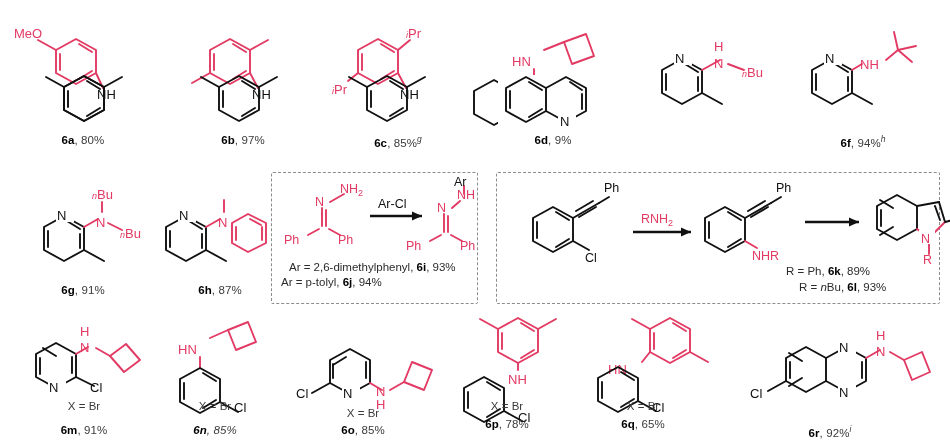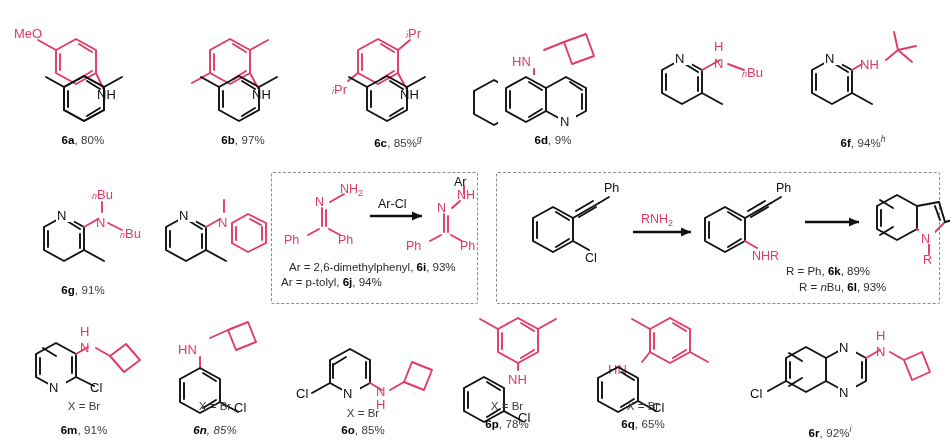--- a/index.html
+++ b/index.html
@@ -233,20 +233,23 @@
       <text class="lred" x="78" y="45">N</text>
       <path class="r" d="M84 30 L84 18"></path>
       <g>
         <path class="r" d="M92 41 L108 32 L126 41 L126 61 L108 70 L92 61 Z"></path>
         <path class="r" d="M122 45 L122 58"></path>
         <path class="r" d="M96 45 L96 58"></path>
         <path class="r" d="M110 37 L121 43"></path>
       </g>
     </svg>
   </div>
+  <div class="caption" style="left:140px;top:272px;width:160px;">
+    <b>6h</b><span>, 87%</span>
+  </div>
 
   <div class="dashbox" style="left:271px;top:160px;width:207px;top:160px;height:132px;"></div>
 
   <div class="cell" style="left:278px;top:168px;">
     <svg width="196" height="90" viewBox="0 0 196 90">
 
       <g>
         <path class="r" d="M44 46 L44 28"></path>
         <path class="r" d="M48 46 L48 30"></path>
         <path class="r" d="M30 55 L41 49"></path>

